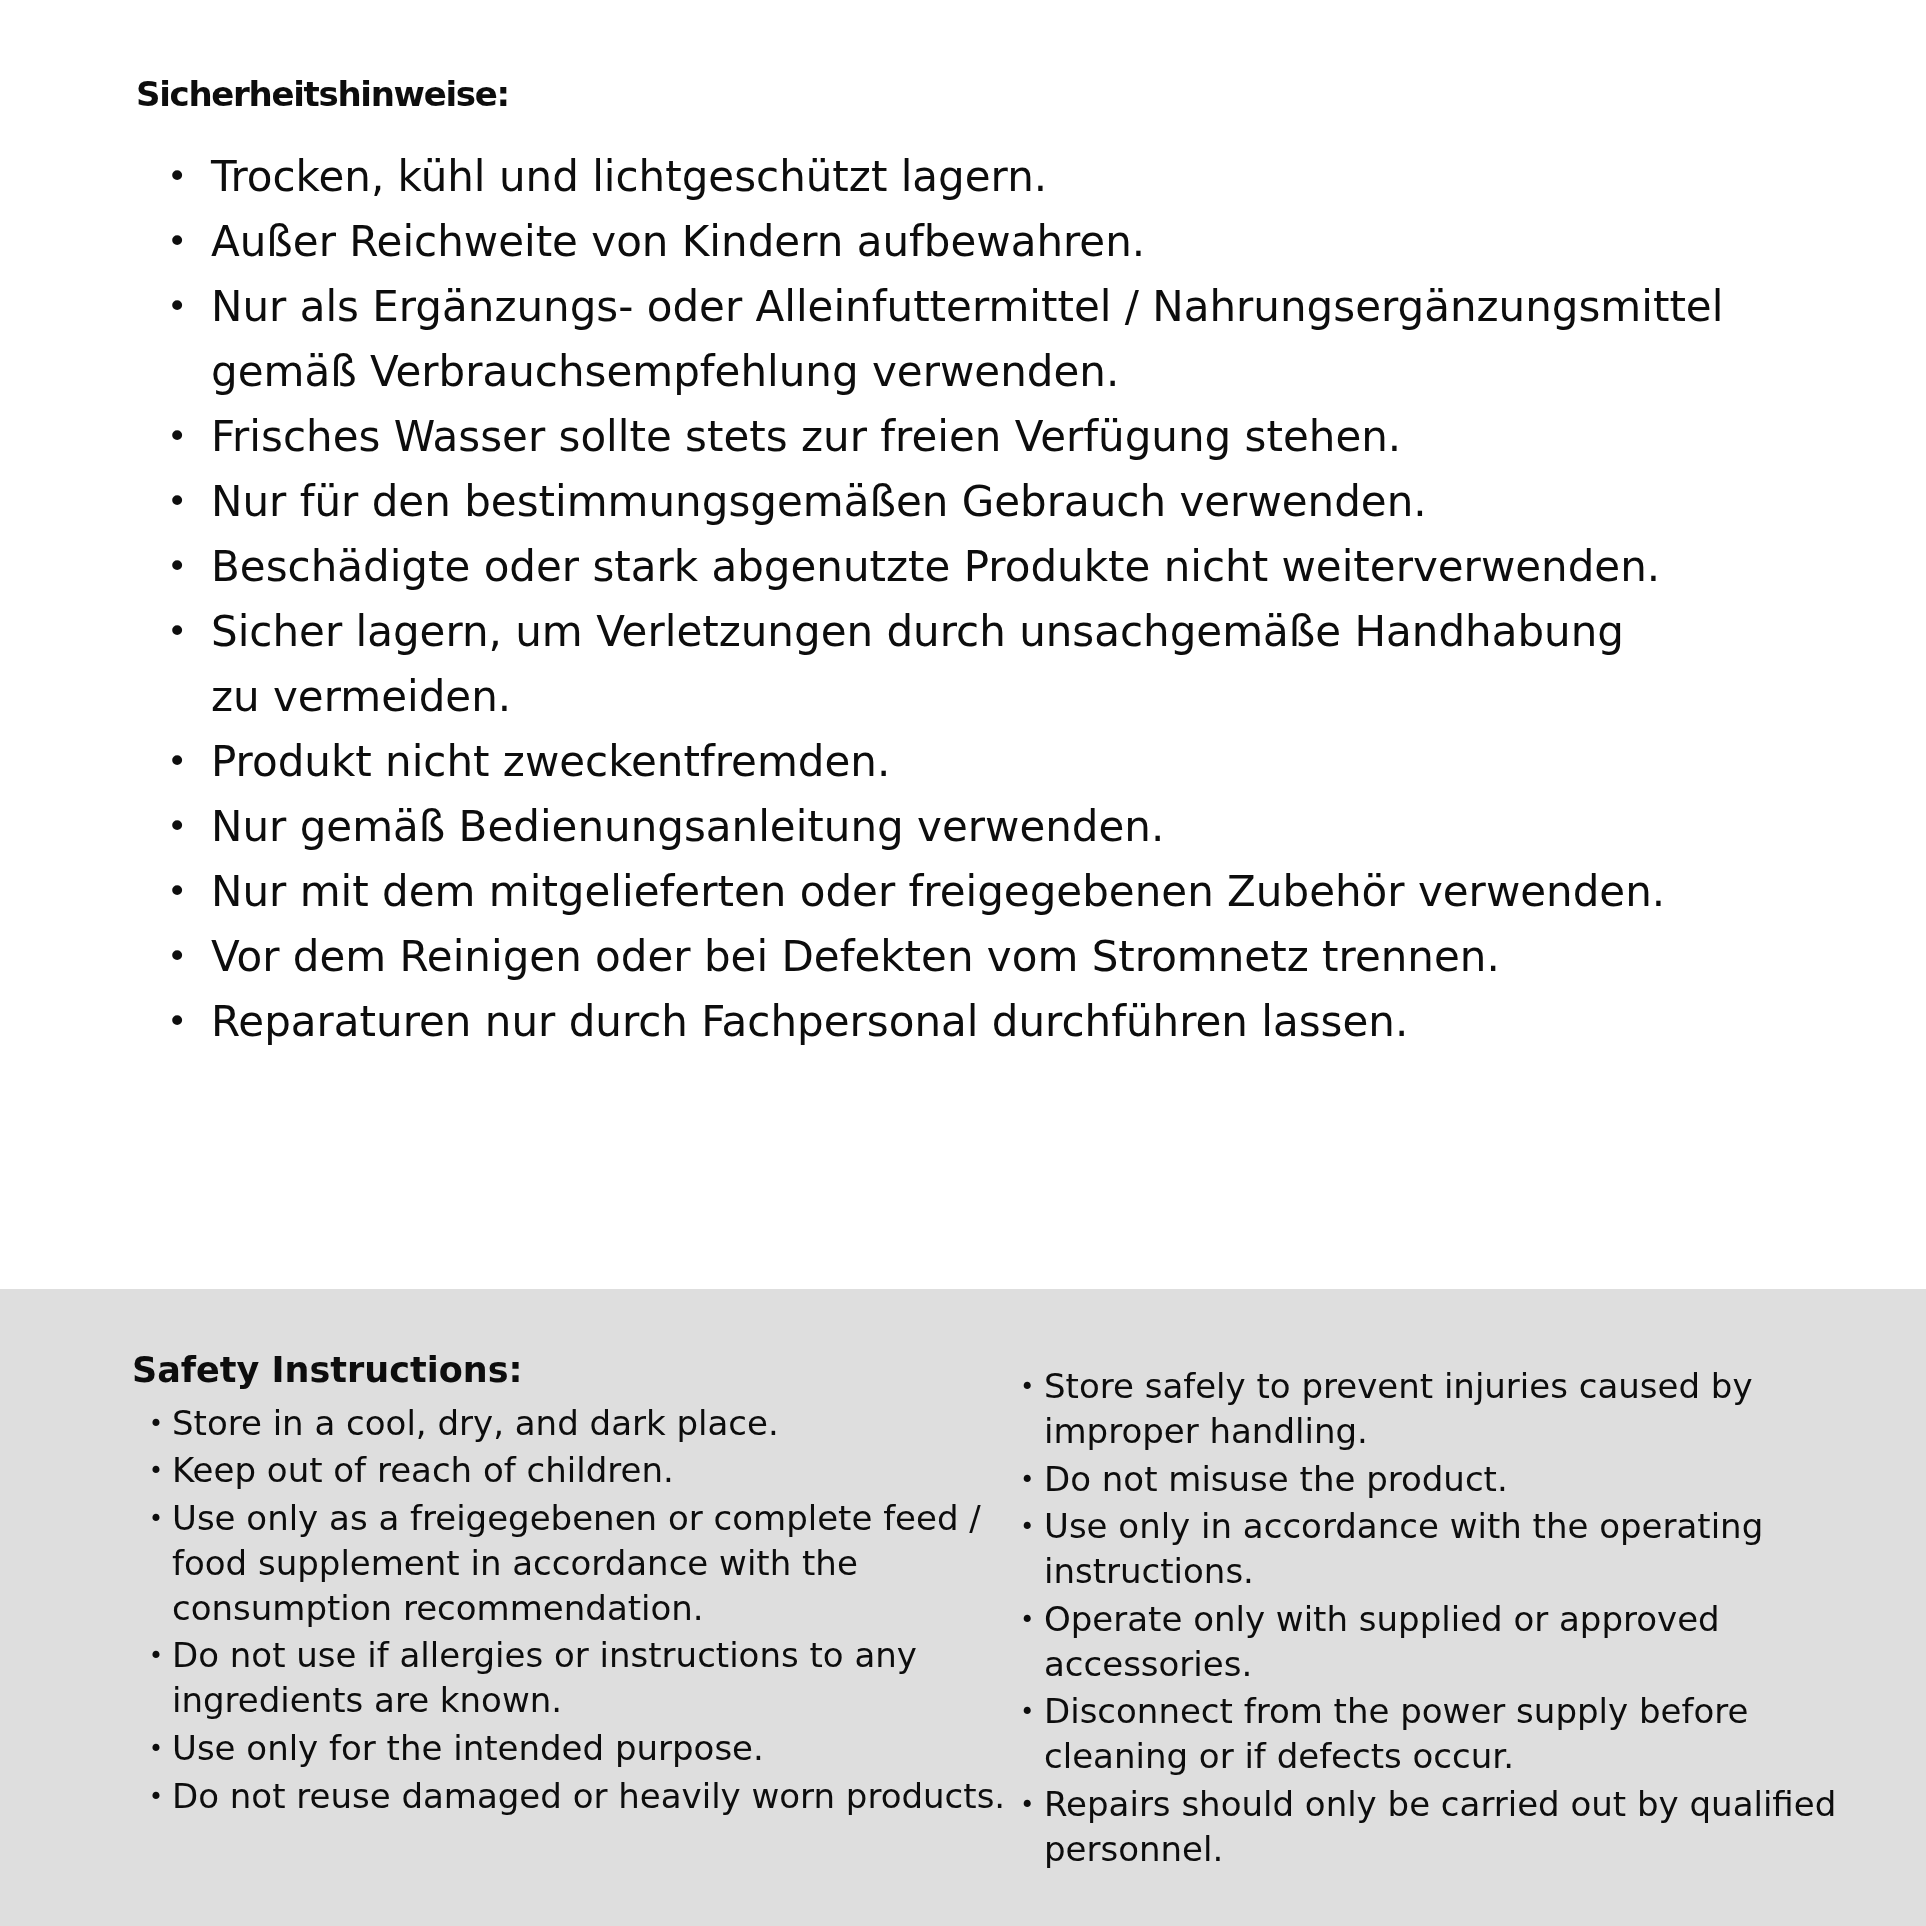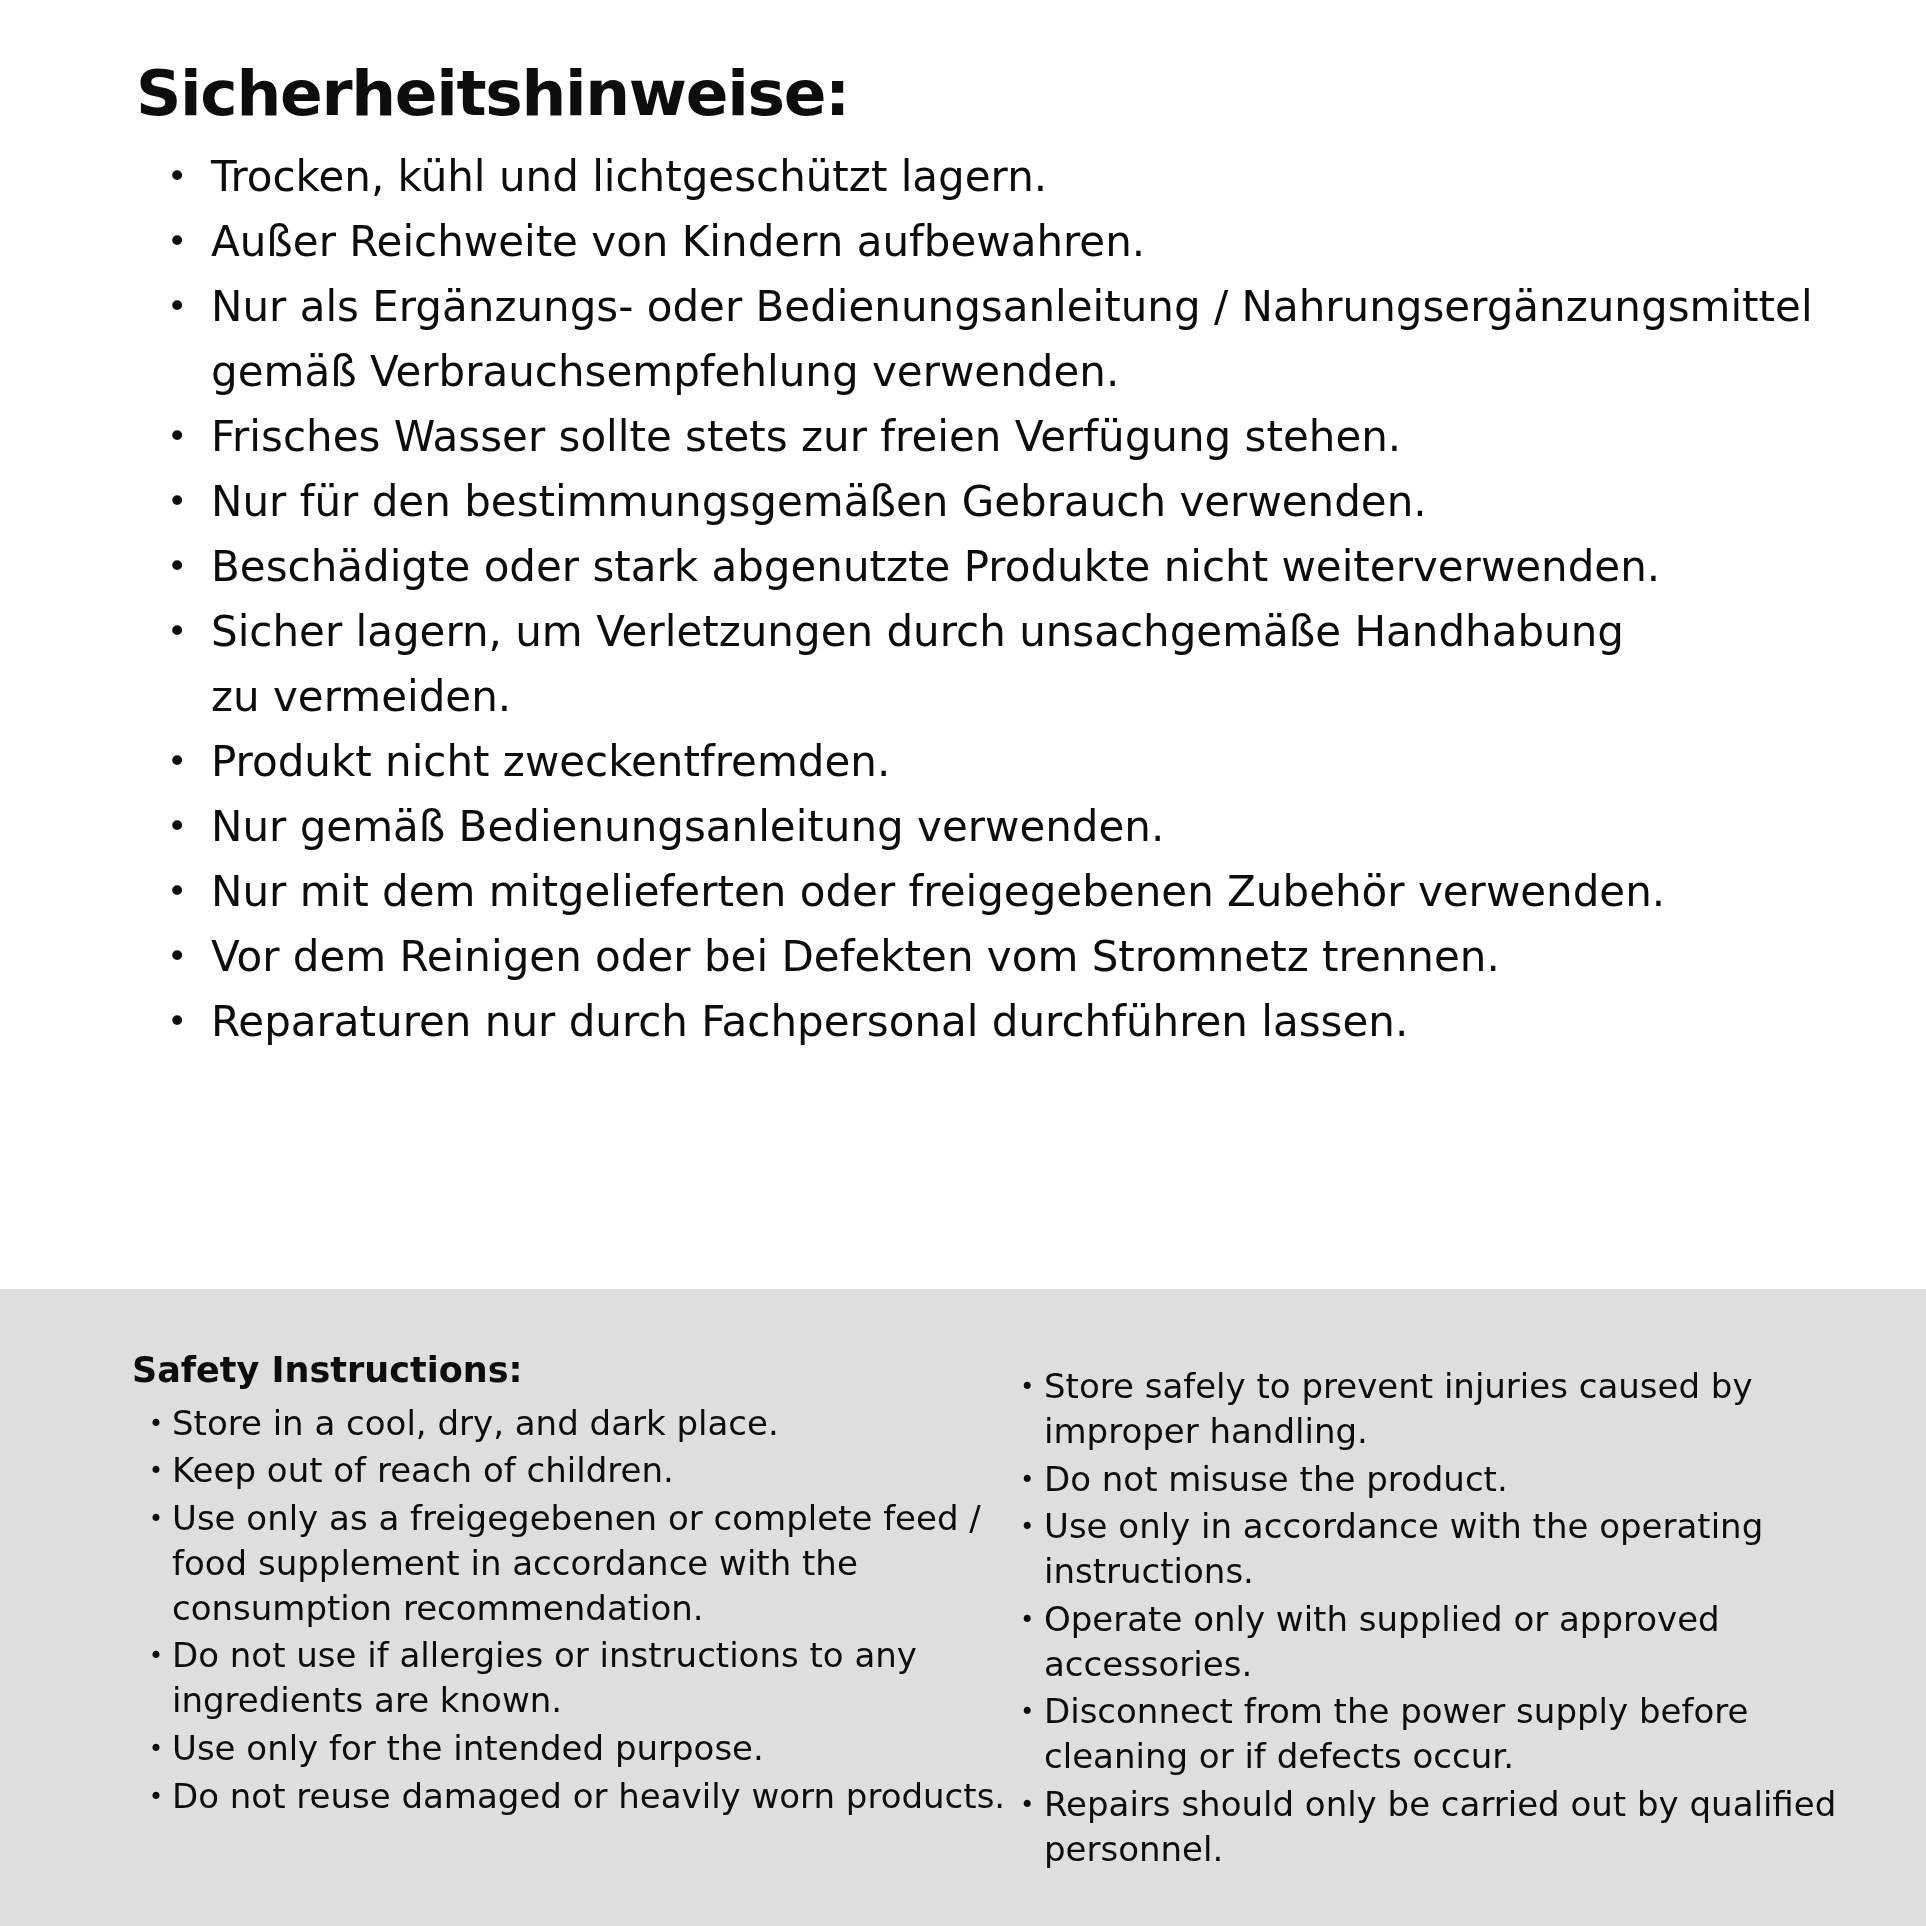--- a/index.html
+++ b/index.html
@@ -4,21 +4,21 @@
 <style>
   html, body { margin: 0; padding: 0; }
   body {
     width: 1926px; height: 1926px; position: relative;
     background: #ffffff;
     font-family: "DejaVu Sans", "Liberation Sans", sans-serif;
     color: #0d0d0d;
   }
   .page-title {
     position: absolute; left: 136px; top: 63px;
-    font-size: 63px; font-weight: 700; line-height: 62px;
+    font-size: 34px; font-weight: 700; line-height: 62px;
     letter-spacing: -1.3px; white-space: nowrap;
   }
   ul { margin: 0; padding: 0; list-style: none; }
   .line { display: block; white-space: nowrap; }
 
   
   .de-list {
     position: absolute; left: 167px; top: 144px;
     font-size: 42px; line-height: 65px; width: 1669px;
   }
@@ -62,21 +62,21 @@
 <div class="page-title">Sicherheitshinweise:</div>
 
 <ul class="de-list">
   <li>
       <span class="line">Trocken, kühl und lichtgeschützt lagern.</span>
     </li>
   <li>
       <span class="line">Außer Reichweite von Kindern aufbewahren.</span>
     </li>
   <li>
-    <span class="line">Nur als Ergänzungs- oder Bedienungsanleitung / Nahrungsergänzungsmittel</span>
+    <span class="line">Nur als Ergänzungs- oder Alleinfuttermittel / Nahrungsergänzungsmittel</span>
     <span class="line">gemäß Verbrauchsempfehlung verwenden.</span>
   </li>
   <li>
       <span class="line">Frisches Wasser sollte stets zur freien Verfügung stehen.</span>
     </li>
   <li>
       <span class="line">Nur für den bestimmungsgemäßen Gebrauch verwenden.</span>
     </li>
   <li>
       <span class="line">Beschädigte oder stark abgenutzte Produkte nicht weiterverwenden.</span>

